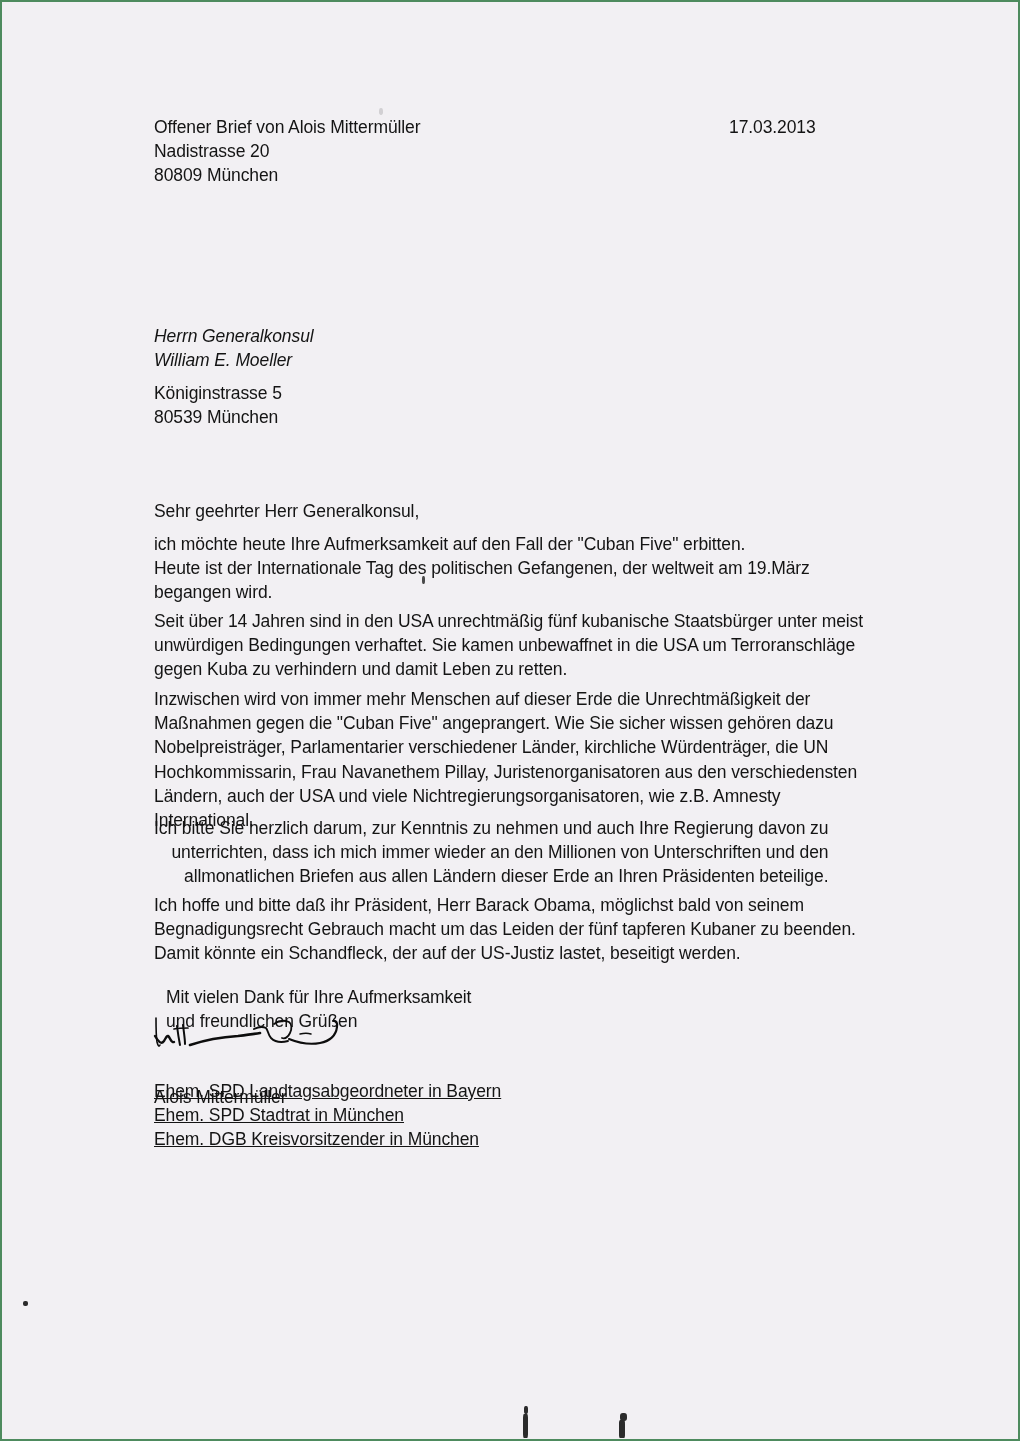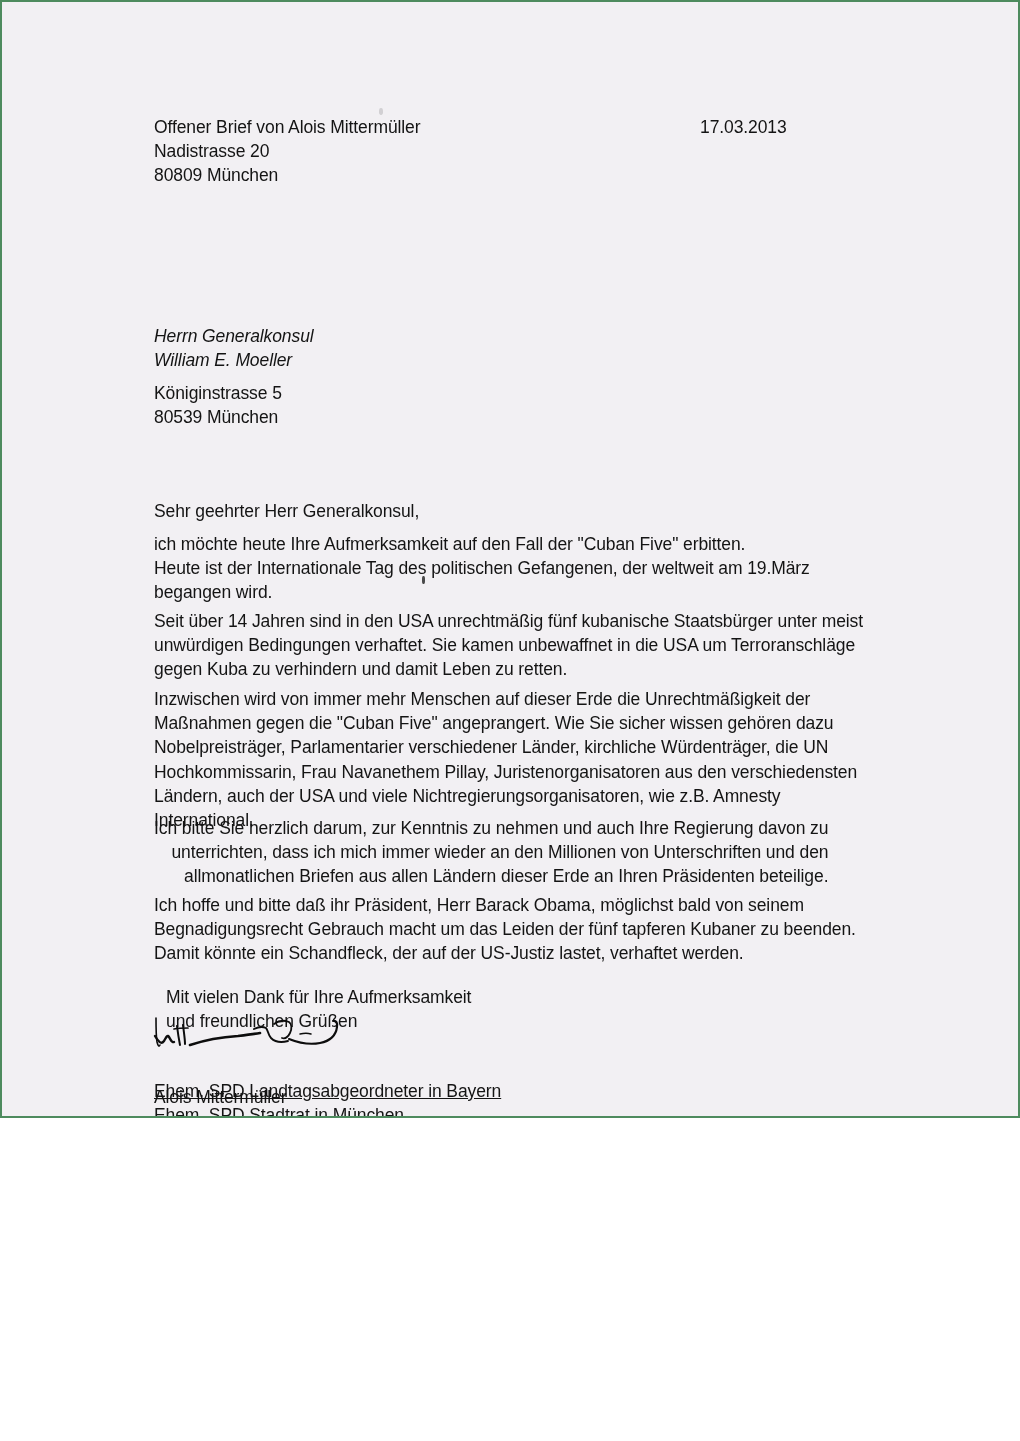--- a/index.html
+++ b/index.html
@@ -3,21 +3,21 @@
 <meta charset="utf-8">
 <style>
   html, body {
     margin: 0;
     padding: 0;
     background: #ffffff;
   }
   #page {
     position: relative;
     width: 1020px;
-    height: 1118px;
+    height: 1441px;
     background: #f2f0f3;
     border: 2px solid #4e8b5e;
     box-sizing: border-box;
     overflow: hidden;
     font-family: "Liberation Sans", sans-serif;
     color: #1a1a1a;
   }
   .letter {
     position: absolute;
     left: 152px;
@@ -26,21 +26,21 @@
   }
   .blk {
     position: absolute;
     font-size: 17.5px;
     line-height: 24.2px;
     letter-spacing: -0.1px;
     white-space: pre-line;
     color: #141414;
   }
   #sender-block   { top: 113px;  left: 0; }
-  #letter-date    { top: 113px;  left: 546px; text-align: right; }
+  #letter-date    { top: 113px;  left: 575px; text-align: right; }
   #recipient-name { top: 322px;  left: 0; font-style: italic; }
   #recipient-addr { top: 379px;  left: 0; }
   #salutation     { top: 497px;  left: 0; }
   #para-1         { top: 530px;  left: 0; }
   #para-2         { top: 607px;  left: 0; }
   #para-3         { top: 685px;  left: 0; }
   #para-4         { top: 814px;  left: 0; text-align: right; }
   #para-5         { top: 891px;  left: 0; }
   #closing        { top: 983px;  left: 12px; }
   #signer-name    { top: 1038px; left: 0; margin-top: 45px; }
@@ -111,21 +111,21 @@
 Hochkommissarin, Frau Navanethem Pillay, Juristenorganisatoren aus den verschiedensten
 Ländern, auch der USA und viele Nichtregierungsorganisatoren, wie z.B. Amnesty
 International.</div>
 
     <div class="blk" id="para-4">Ich bitte Sie herzlich darum, zur Kenntnis zu nehmen und auch Ihre Regierung davon zu
 unterrichten, dass ich mich immer wieder an den Millionen von Unterschriften und den
 allmonatlichen Briefen aus allen Ländern dieser Erde an Ihren Präsidenten beteilige.</div>
 
     <div class="blk" id="para-5">Ich hoffe und bitte daß ihr Präsident, Herr Barack Obama, möglichst bald von seinem
 Begnadigungsrecht Gebrauch macht um das Leiden der fünf tapferen Kubaner zu beenden.
-Damit könnte ein Schandfleck, der auf der US-Justiz lastet, verhaftet werden.</div>
+Damit könnte ein Schandfleck, der auf der US-Justiz lastet, beseitigt werden.</div>
 
     <div class="blk" id="closing">Mit vielen Dank für Ihre Aufmerksamkeit
 und freundlichen Grüßen</div>
 
     <div class="blk" id="signer-name">Alois Mittermüller</div>
 
     <div class="blk" id="credentials">Ehem. SPD Landtagsabgeordneter in Bayern
 Ehem. SPD Stadtrat in München
 Ehem. DGB Kreisvorsitzender in München</div>
   </div>

